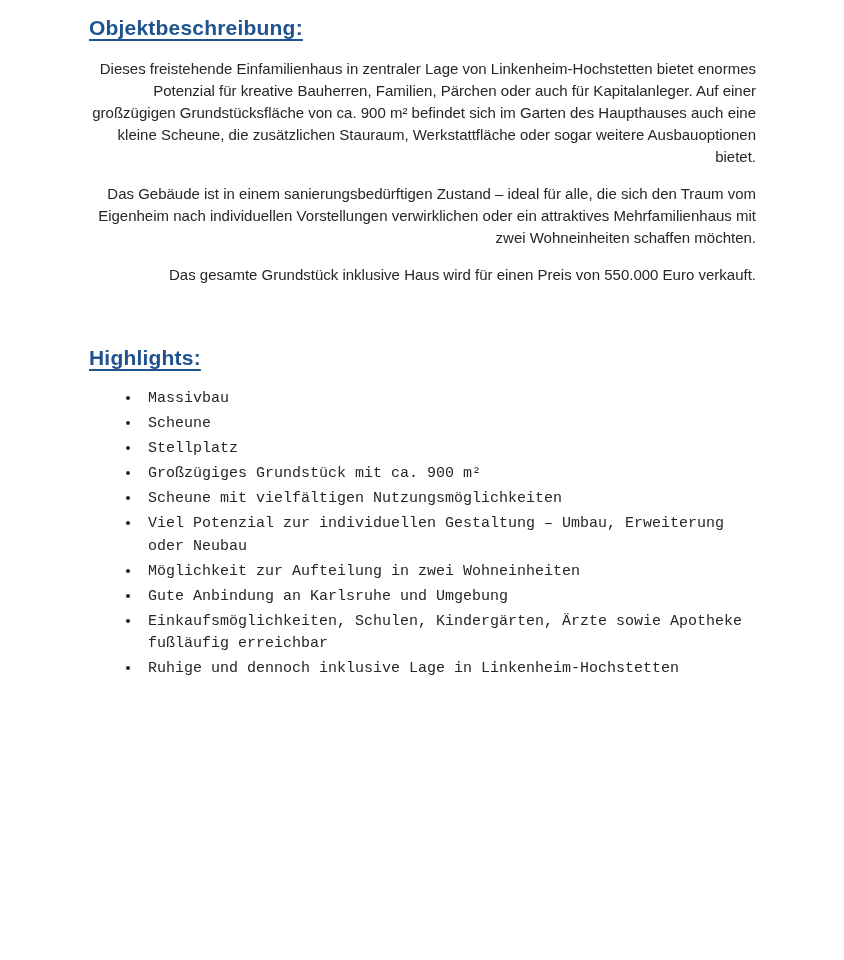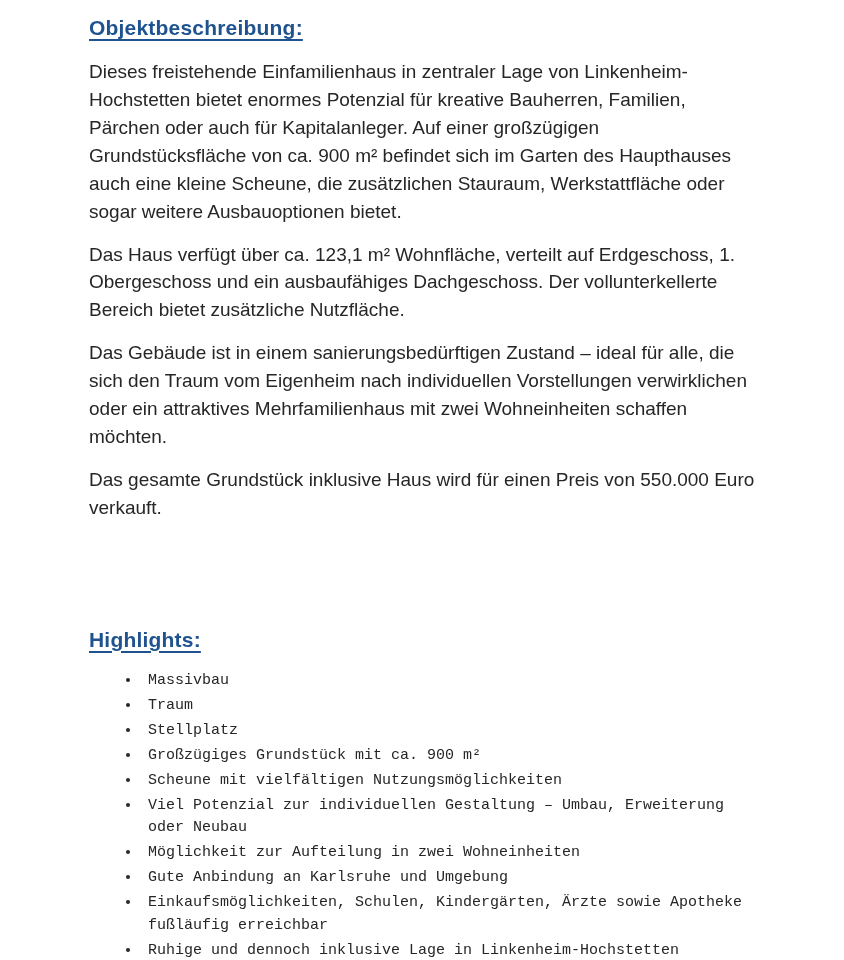--- a/index.html
+++ b/index.html
@@ -26,26 +26,27 @@
     font-size: 21px;
     font-weight: bold;
     color: var(--heading-color, #1f5390);
     text-decoration: underline;
     text-decoration-thickness: 2px;
     text-underline-offset: 4px;
     letter-spacing: 0.2px;
   }
   .paragraph {
     margin: 0 0 15px 0;
-    font-size: 19px;
+    font-size: 15px;
     line-height: 1.47;
     max-width: 670px;
+    text-align: right;
   }
   .section-highlights {
-    margin-top: 106px;
+    margin-top: 60px;
   }
   .highlights-list {
     margin: 18px 0 0 0;
     padding-left: 52px;
     list-style: disc outside;
     max-width: 640px;
     font-family: Liberation Mono, monospace;
   }
   .highlights-list li {
     font-size: 15px;
@@ -56,31 +57,30 @@
 </style>
 </head>
 <body>
 
 <div class="page">
 
   <section class="section-objekt">
     <h1 class="section-heading">Objektbeschreibung:</h1>
 
     <p class="paragraph">Dieses freistehende Einfamilienhaus in zentraler Lage von Linkenheim-Hochstetten bietet enormes Potenzial für kreative Bauherren, Familien, Pärchen oder auch für Kapitalanleger. Auf einer großzügigen Grundstücksfläche von ca. 900 m² befindet sich im Garten des Haupthauses auch eine kleine Scheune, die zusätzlichen Stauraum, Werkstattfläche oder sogar weitere Ausbauoptionen bietet.</p>
-    <p class="paragraph">Das Haus verfügt über ca. 123,1 m² Wohnfläche, verteilt auf Erdgeschoss, 1. Obergeschoss und ein ausbaufähiges Dachgeschoss. Der vollunterkellerte Bereich bietet zusätzliche Nutzfläche.</p>
     <p class="paragraph">Das Gebäude ist in einem sanierungsbedürftigen Zustand – ideal für alle, die sich den Traum vom Eigenheim nach individuellen Vorstellungen verwirklichen oder ein attraktives Mehrfamilienhaus mit zwei Wohneinheiten schaffen möchten.</p>
     <p class="paragraph">Das gesamte Grundstück inklusive Haus wird für einen Preis von 550.000 Euro verkauft.</p>
   </section>
 
   <section class="section-highlights">
     <h1 class="section-heading">Highlights:</h1>
 
     <ul class="highlights-list">
       <li>Massivbau</li>
-      <li>Traum</li>
+      <li>Scheune</li>
       <li>Stellplatz</li>
       <li>Großzügiges Grundstück mit ca. 900 m²</li>
       <li>Scheune mit vielfältigen Nutzungsmöglichkeiten</li>
       <li>Viel Potenzial zur individuellen Gestaltung – Umbau, Erweiterung oder Neubau</li>
       <li>Möglichkeit zur Aufteilung in zwei Wohneinheiten</li>
       <li>Gute Anbindung an Karlsruhe und Umgebung</li>
       <li>Einkaufsmöglichkeiten, Schulen, Kindergärten, Ärzte sowie Apotheke fußläufig erreichbar</li>
       <li>Ruhige und dennoch inklusive Lage in Linkenheim-Hochstetten</li>
     </ul>
   </section>

